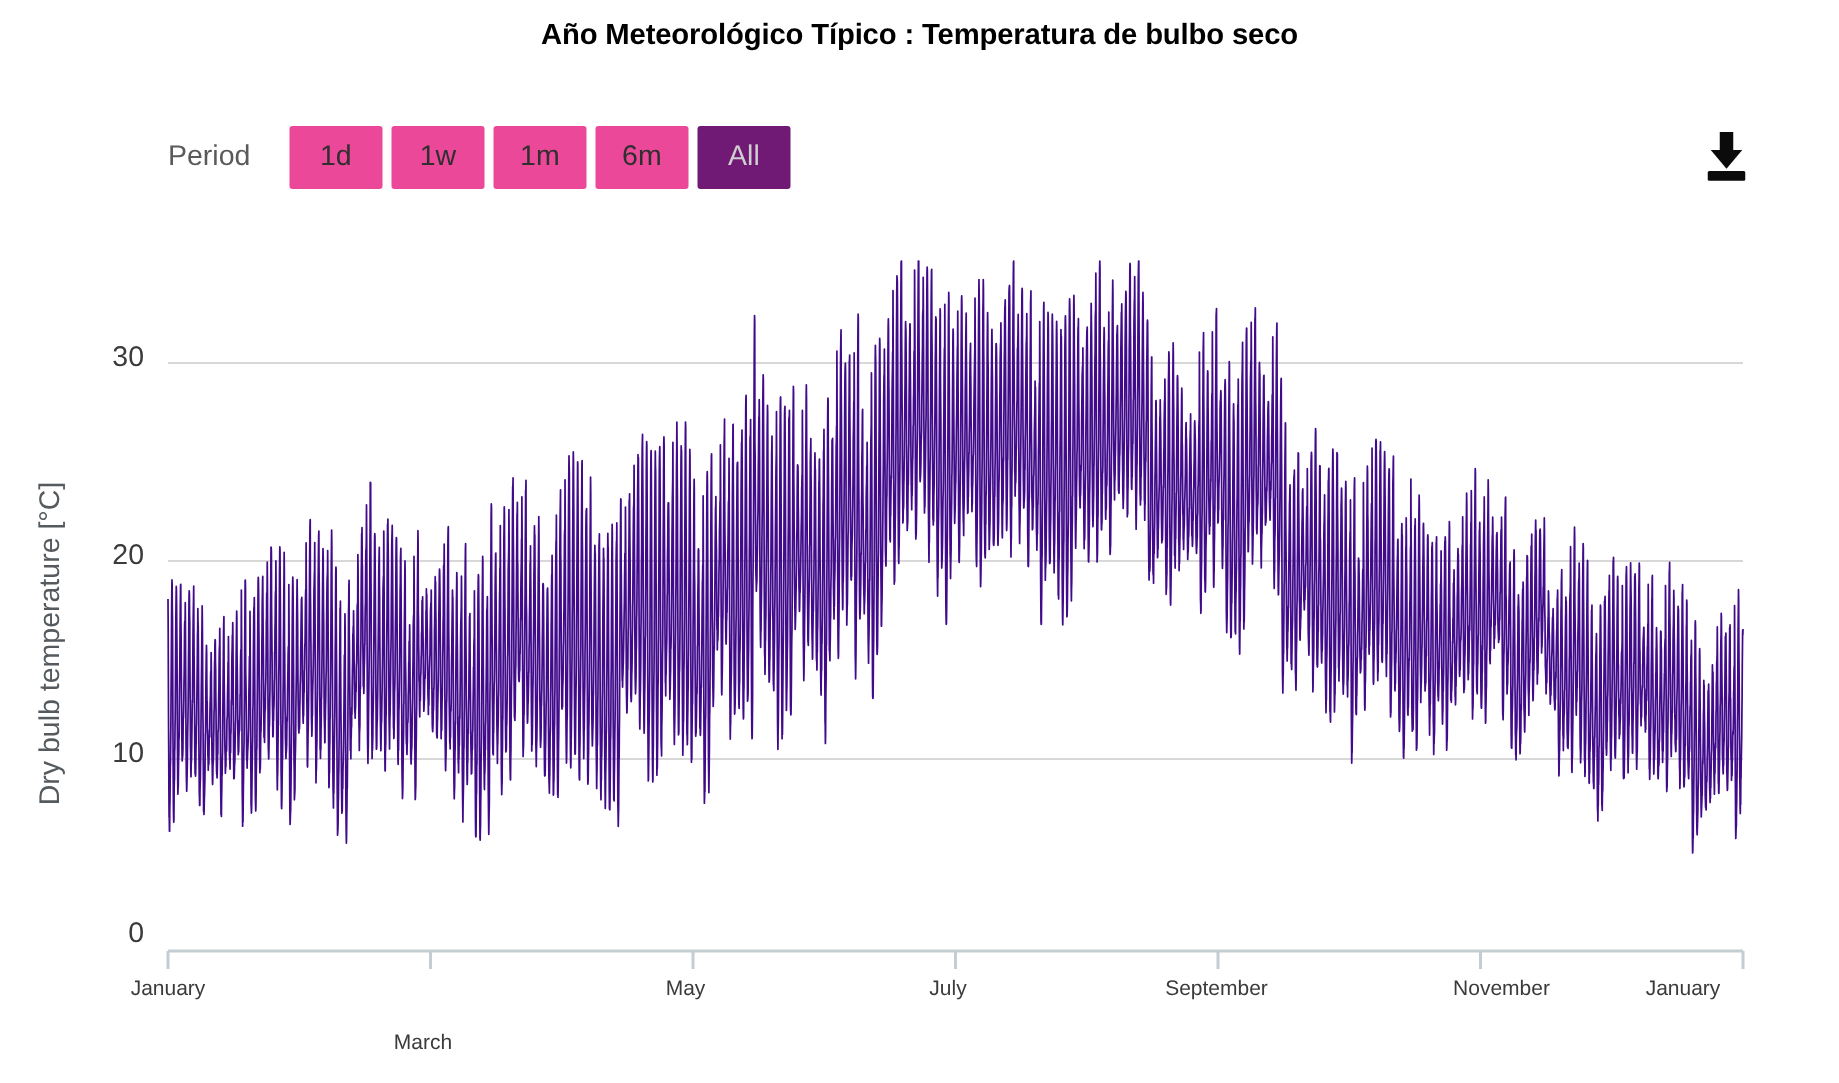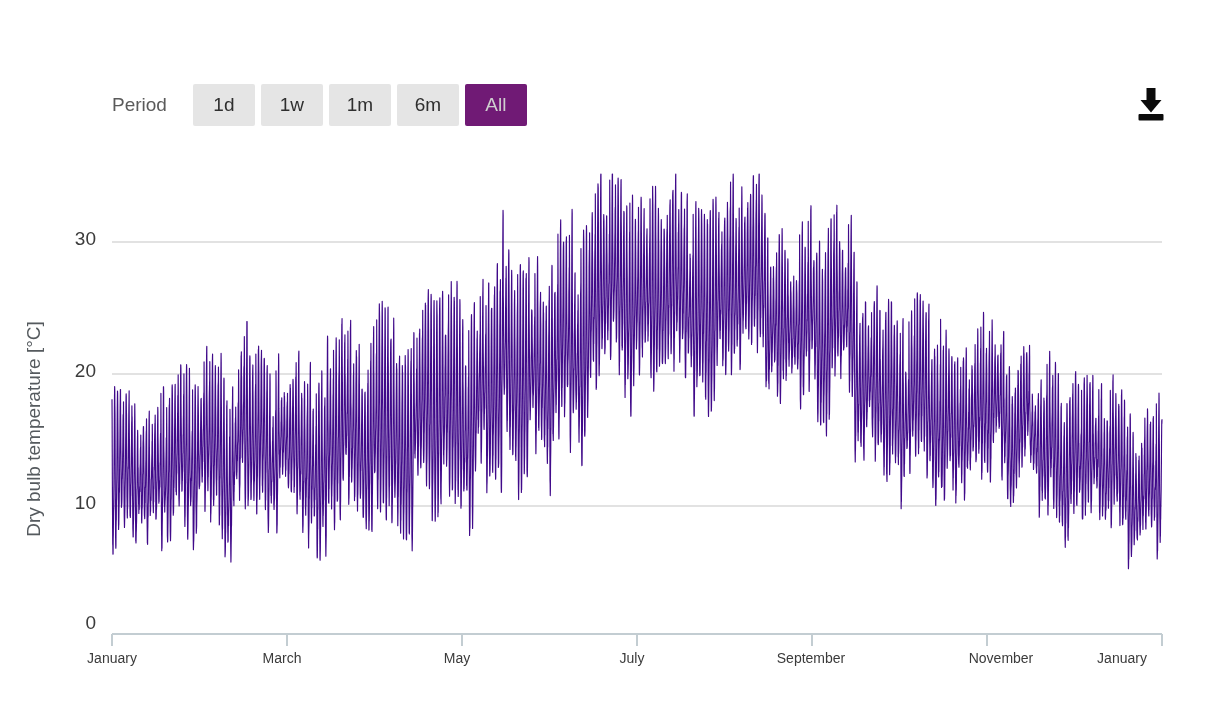--- a/index.html
+++ b/index.html
@@ -49,21 +49,21 @@
     margin-right: 26px;
     line-height: 42px;
   }
   .period-btn {
     display: inline-flex;
     align-items: center;
     justify-content: center;
     min-width: 62px;
     height: 42px;
     margin-right: 6px;
-    background: #e5e5e5;
+    background: #ec4899;
     border: none;
     border-radius: 2px;
     font-family: "Liberation Sans", sans-serif;
     font-size: 19px;
     color: #2f2f2f;
     cursor: pointer;
     padding: 0 10px;
     box-sizing: border-box;
   }
   .period-btn.disabled {
@@ -121,20 +121,21 @@
     position: absolute;
     left: 0;
     top: 0;
   }
 </style>
 </head>
 <body>
 
 <div class="page">
 
+  <div class="chart-title">Año Meteorológico Típico : Temperatura de bulbo seco</div>
 
   <div class="toolbar">
     <span class="period-label">Period</span>
 
     <button class="period-btn">1d</button>
     <button class="period-btn">1w</button>
     <button class="period-btn">1m</button>
     <button class="period-btn">6m</button>
     <button class="period-btn disabled">All</button>
   </div>
@@ -151,21 +152,21 @@
   <div class="plot-wrap">
 
     <div class="y-axis-title">Dry bulb temperature [°C]</div>
 
     <div class="y-tick-label" style="top:228px;">30</div>
     <div class="y-tick-label" style="top:360px;">20</div>
     <div class="y-tick-label" style="top:492px;">10</div>
     <div class="y-tick-label" style="top:612px;">0</div>
 
     <div class="x-tick-label" style="left:112px;">January</div>
-    <div class="x-tick-label" style="left:282px;">March</div>
+    <div class="x-tick-label" style="left:282px;margin-top:36px;">March</div>
     <div class="x-tick-label" style="left:457px;">May</div>
     <div class="x-tick-label" style="left:632px;">July</div>
     <div class="x-tick-label" style="left:811px;">September</div>
     <div class="x-tick-label" style="left:985px;margin-left:16px;">November</div>
     <div class="x-tick-label" style="left:1122px;">January</div>
 
     <svg class="chart-svg" width="1226" height="722">
       <g>
         <line id="grid-30" x1="112" y1="242" x2="1162" y2="242" stroke="#d8d8d8" stroke-width="1.4"></line>
         <line id="grid-20" x1="112" y1="374" x2="1162" y2="374" stroke="#d8d8d8" stroke-width="1.4"></line>

